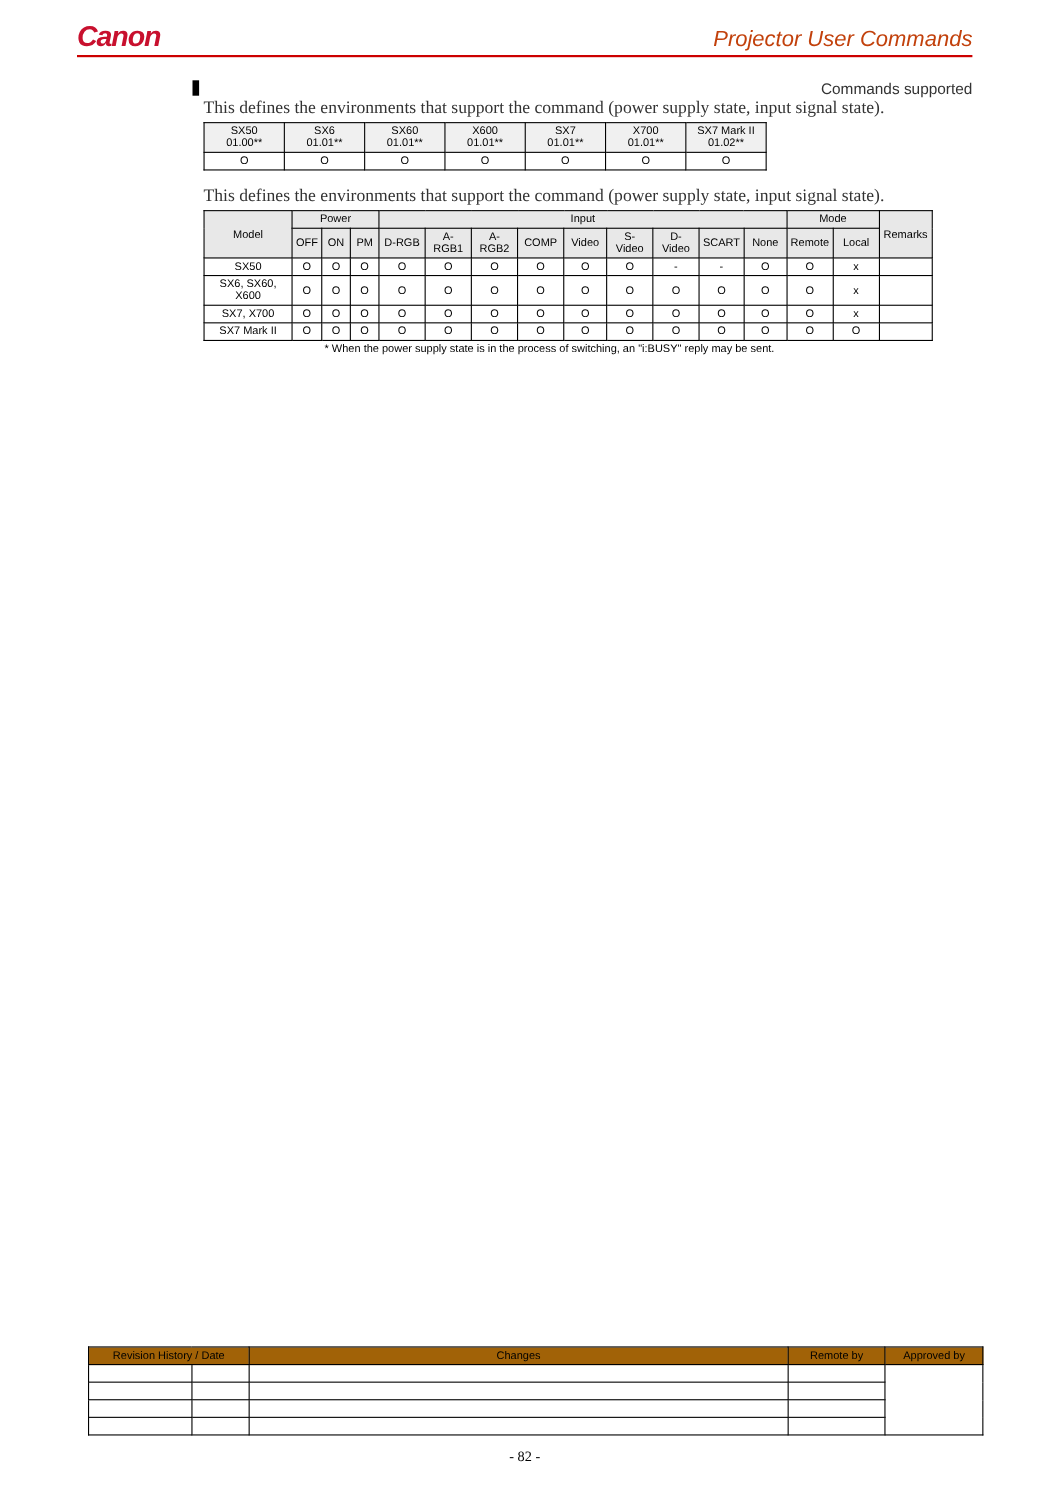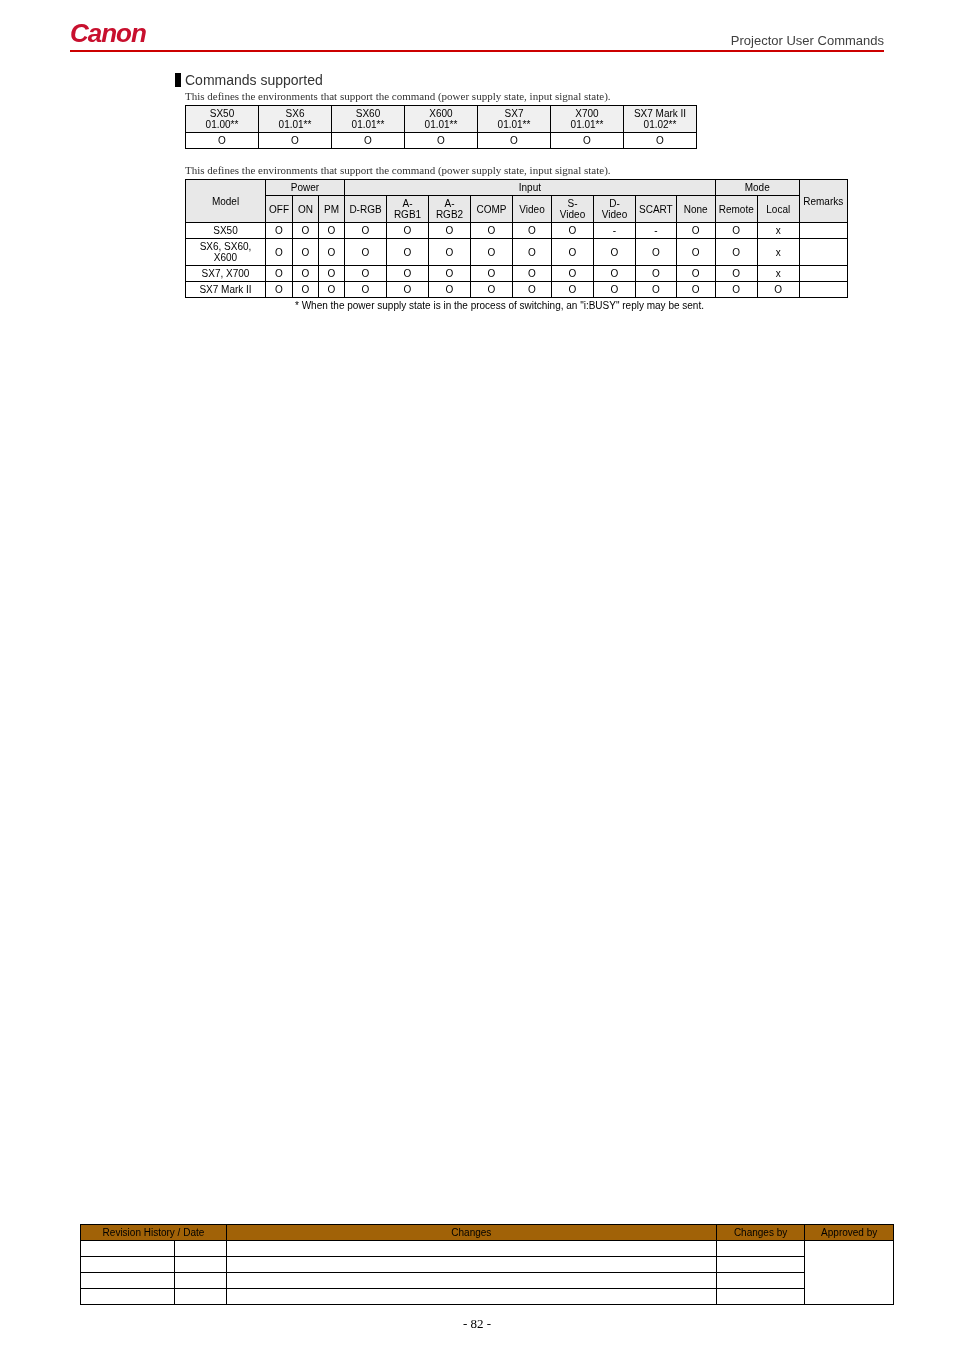--- a/index.html
+++ b/index.html
@@ -1,25 +1,25 @@
 <!DOCTYPE html>
 <html><head>
   <meta charset="utf-8">
   <style>
     * { box-sizing: border-box; margin: 0; padding: 0; }
     body { width: 954px; height: 1350px; font-family: Arial, sans-serif; background: #fff; position: relative; }
     .page { padding: 20px 70px 0 70px; }
     .header { display: flex; justify-content: space-between; align-items: flex-end; border-bottom: 2px solid #c00; padding-bottom: 2px; margin-bottom: 20px; text-align: right; }
     .logo svg { display: block; }
-    .header-title { font-size: 13px; color: #404040; }
+    .header-title { font-size: 20px; color: #c2410c; font-style: italic; }
     .section { margin-left: 105px; margin-bottom: 15px; }
-    .section-title-row { display: flex; align-items: center; margin-bottom: 2px; }
+    .section-title-row { display: flex; align-items: center; margin-bottom: 2px; justify-content: space-between; }
     .section-bar { width: 6px; height: 14px; background: #000; margin-right: 4px; }
     .section-title { font-size: 14px; color: #333; }
-    .section-desc { font-size: 11px; font-family: Georgia, 'Times New Roman', serif; color: #333; margin-bottom: 3px; margin-left: 10px; }
+    .section-desc { font-size: 16px; font-family: Georgia, 'Times New Roman', serif; color: #333; margin-bottom: 3px; margin-left: 10px; }
     table { border-collapse: collapse; margin-left: 10px; }
     th, td { border: 1px solid #000; font-size: 10px; text-align: center; vertical-align: middle; padding: 2px 3px; }
     .cs-table td, .cs-table th { width: 73px; }
     .cs-header { background: #f0f0f0; }
     .cs-header div { font-size: 10px; }
     .env-table th { background: #e8e8e8; font-weight: normal; }
     .env-table .col-model { width: 80px; }
     .env-table .col-power { width: 26px; margin-left: 42px; }
     .env-table .col-input { width: 42px; }
     .env-table .col-input-sm { width: 39px; }
@@ -206,21 +206,21 @@
     </table>
     <div class="footnote">*  When the power supply state is in the process of switching, an "i:BUSY" reply may be sent.</div>
   </div>
 </div>
 
 <table class="rev-table">
   <tbody>
       <tr>
     <th class="rev-col-1" colspan="2">Revision History / Date</th>
     <th class="rev-col-3">Changes</th>
-    <th class="rev-col-4">Changes by</th>
+    <th class="rev-col-4">Remote by</th>
     <th class="rev-col-5">Approved by</th>
   </tr>
   <tr>
         <td class="rev-col-1"></td>
         <td class="rev-col-2"></td>
         <td></td>
         <td></td>
         <td rowspan="4" class="rev-approved"></td>
       </tr>
   <tr>

